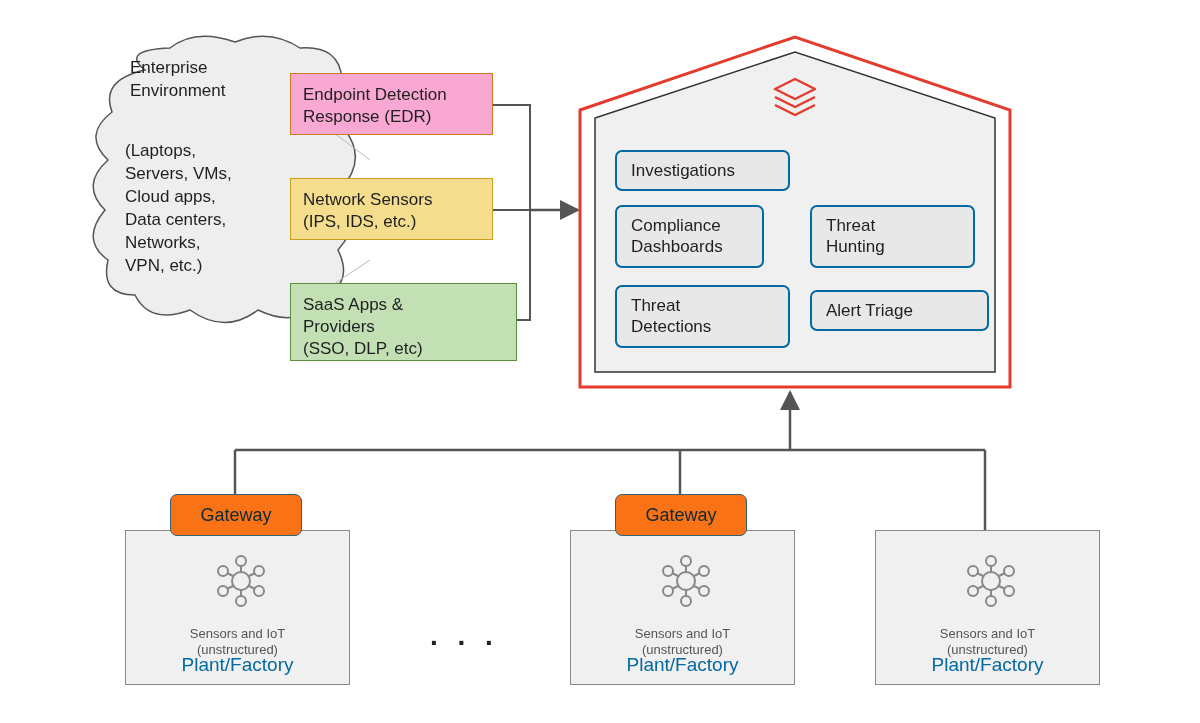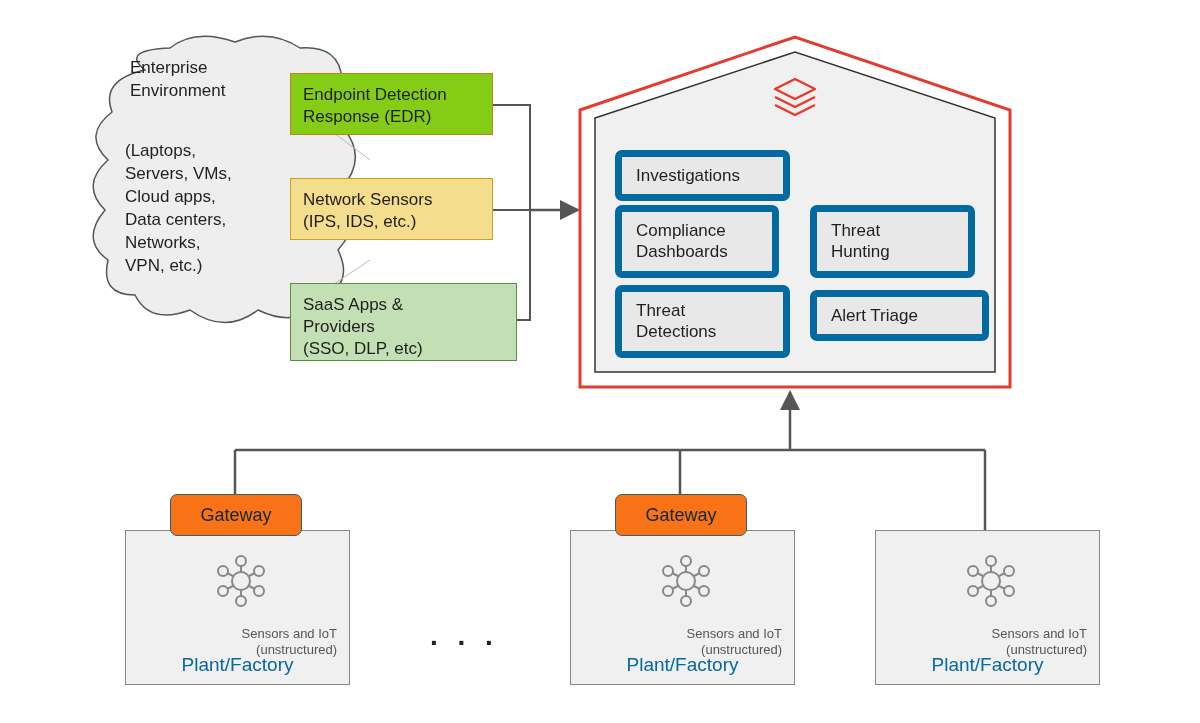--- a/index.html
+++ b/index.html
@@ -3,27 +3,27 @@
 <meta charset="utf-8">
 <style>
   html,body{margin:0;padding:0;width:1200px;height:723px;background:#fff;font-family:"Segoe UI",Arial,Helvetica,sans-serif;color:#1f1f1f}
   .stage{position:relative;width:1200px;height:723px}
   .box{position:absolute;box-sizing:border-box}
   
   .cloud-text{position:absolute;left:130px;top:57px;width:170px;font-size:17px;line-height:1.35}
   .cloud-sub{position:absolute;left:125px;top:140px;width:175px;font-size:17px;line-height:1.35}
   
   .src{border:1px solid #555;font-size:17px;line-height:1.3;padding:10px 12px}
-  .src.orange{background:#84cc16;border-color:#cf7a1d}
+  .src.orange{background:#f9a8d4;border-color:#cf7a1d}
   .src.yellow{background:#f4dd8d;border-color:#c9a020}
   .src.green {background:#c2e0b4;border-color:#5a8f3f}
-  .pill{position:absolute;border:7px solid #0369a1;background:#e8e8e8;border-radius:7px;font-size:17px;line-height:1.25;padding:8px 14px;box-sizing:border-box}
+  .pill{position:absolute;border:2px solid #0369a1;background:#e8e8e8;border-radius:7px;font-size:17px;line-height:1.25;padding:8px 14px;box-sizing:border-box}
   
   .plant{border:1.5px solid #888;background:#f0f0f0;width:225px;height:155px}
-  .plant .lbl-small{position:absolute;left:0;right:12px;top:95px;text-align:right;font-size:13px;color:#555;line-height:1.2}
+  .plant .lbl-small{position:absolute;left:0;right:0;top:95px;text-align:center;font-size:13px;color:#555;line-height:1.2}
   .plant .lbl-big{position:absolute;left:0;right:0;bottom:8px;text-align:center;font-size:19px;color:#0369a1}
   .gateway{position:absolute;width:130px;height:40px;border:1.5px solid #2f6374;background:#f97316;border-radius:7px;color:#102a33;font-size:18px;display:flex;align-items:center;justify-content:center}
   .ellipsis{position:absolute;font-size:28px;font-weight:bold;letter-spacing:6px;color:#222}
   svg.abs{position:absolute;left:0;top:0;pointer-events:none}
 </style>
 </head>
 <body>
 
 <div class="stage">
 
@@ -93,21 +93,21 @@
 
   <svg class="abs" style="left:770px;top:75px" width="50" height="50">
     <g stroke="#e33c2e" stroke-width="2.5" fill="none" stroke-linejoin="round">
       <polygon points="25,4 45,14 25,24 5,14"></polygon>
       <polyline points="5,22 25,32 45,22"></polyline>
       <polyline points="5,30 25,40 45,30"></polyline>
     </g>
   </svg>
 
   <div class="pill" style="left:615px;top:150px;width:175px">Investigations</div>
-  <div class="pill" style="left:615px;top:205px;width:164px">Compliance<br>Dashboards</div>
+  <div class="pill" style="left:615px;top:205px;width:149px">Compliance<br>Dashboards</div>
   <div class="pill" style="left:810px;top:205px;width:165px">Threat<br>Hunting</div>
   <div class="pill" style="left:615px;top:285px;width:175px">Threat<br>Detections</div>
   <div class="pill" style="left:810px;top:290px;width:179px">Alert Triage</div>
 
   <div class="box plant" style="left:125px;top:530px">
     <svg class="abs" style="left:85px;top:20px" width="60" height="60">
       <g stroke="#888" stroke-width="2" fill="#f0f0f0">
         <circle cx="30" cy="30" r="9"></circle>
         <circle cx="30" cy="10" r="5"></circle>
           <line x1="30" y1="21" x2="30" y2="15"></line>

